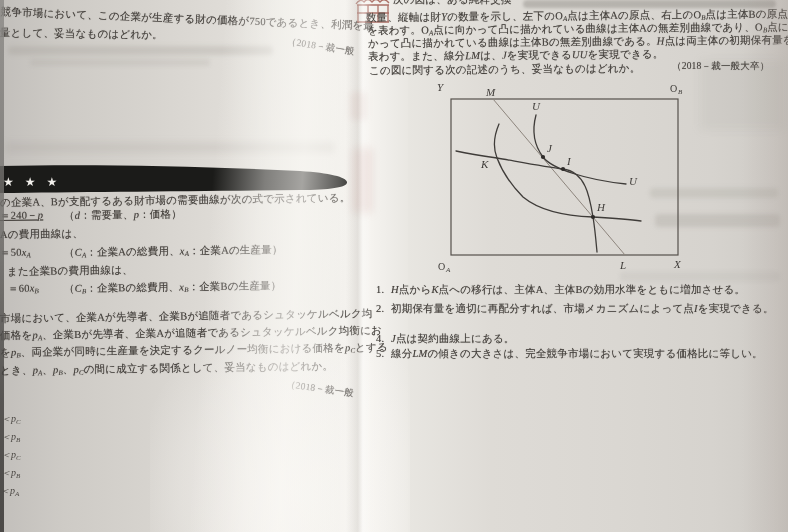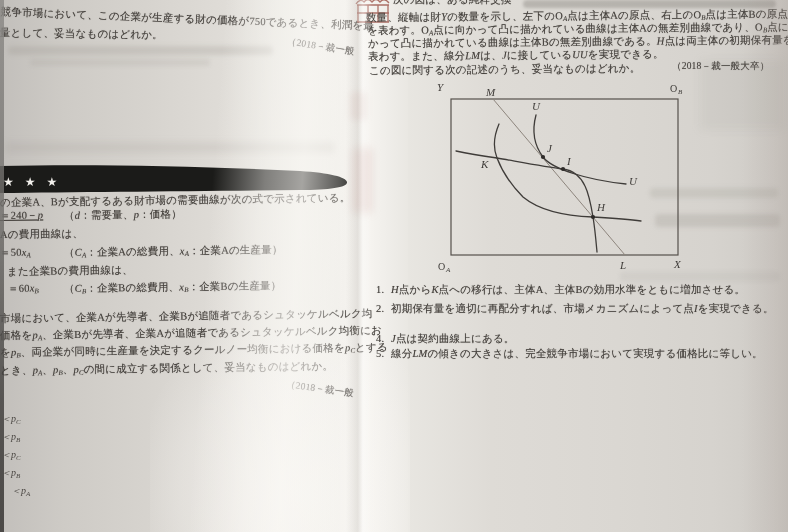--- a/index.html
+++ b/index.html
@@ -85,35 +85,35 @@
   <div class="ln tilt-up" style="left:0;top:312px;"><span>市場において、企業Aが先導者、企業Bが追随者であるシュタッケルベルク均</span></div>
   <div class="ln tilt-up" style="left:0;top:329px;"><span>価格を</span><i>p</i><sub>A</sub><span>、企業Bが先導者、企業Aが追随者であるシュタッケルベルク均衡にお</span></div>
   <div class="ln tilt-up" style="left:0;top:346px;"><span>を</span><i>p</i><sub>B</sub><span>、両企業が同時に生産量を決定するクールノー均衡における価格を</span><i>p</i><sub>C</sub><span>とする</span></div>
   <div class="ln tilt-up" style="left:0;top:364px;"><span>とき、</span><i>p</i><sub>A</sub><span>、</span><i>p</i><sub>B</sub><span>、</span><i>p</i><sub>C</sub><span>の間に成立する関係として、妥当なものはどれか。</span></div>
   <div class="ln src tilt-r" style="left:287px;top:378px;transform:rotate(8deg);">（2018－裁一般</div>
 
   <div class="frag" style="left:1px;top:412px;"><span>＜</span><i>p</i><sub>C</sub></div>
   <div class="frag" style="left:1px;top:430px;"><span>＜</span><i>p</i><sub>B</sub></div>
   <div class="frag" style="left:1px;top:448px;"><span>＜</span><i>p</i><sub>C</sub></div>
   <div class="frag" style="left:1px;top:466px;"><span>＜</span><i>p</i><sub>B</sub></div>
-  <div class="frag" style="left:11px;top:484px;"><span>＜</span><i>p</i><sub>A</sub></div>
+  <div class="frag" style="left:0;top:484px;"><span>＜</span><i>p</i><sub>A</sub></div>
 
   <svg style="position:absolute;left:355px;top:0;z-index:2;opacity:.85;" width="40" height="26">
     <g fill="none" stroke="#a05a50" stroke-width="1.3">
       <path d="M1,4 Q5,-2 9,2 Q13,-3 17,2 Q21,-3 25,2 Q29,-3 34,3"></path>
       <path d="M2,5 L34,5 M2,13 L34,13 M2,22 L34,22"></path>
       <path d="M3,5 L3,22 M13,5 L13,22 M23,5 L23,22 M33,5 L33,22"></path>
     </g>
   </svg>
 
   <div class="ln" style="left:393px;top:-7px;">次の図は、ある純粋交換</div>
   <div class="ln tilt-up" style="left:366px;top:11px;transform:rotate(-0.5deg);"><span>数量、縦軸は財</span><i>Y</i><span>の数量を示し、左下のO</span><sub>A</sub><span>点は主体Aの原点、右上のO</span><sub>B</sub><span>点は主体Bの原点</span></div>
   <div class="ln tilt-up" style="left:367px;top:24px;transform:rotate(-0.5deg);"><span>を表わす。O</span><sub>A</sub><span>点に向かって凸に描かれている曲線は主体Aの無差別曲線であり、O</span><sub>B</sub><span>点に向</span></div>
   <div class="ln tilt-up" style="left:368px;top:37px;transform:rotate(-0.5deg);"><span>かって凸に描かれている曲線は主体Bの無差別曲線である。</span><i>H</i><span>点は両主体の初期保有量を</span></div>
-  <div class="ln tilt-up" style="left:368px;top:50px;transform:rotate(-0.5deg);"><span>表わす。また、線分</span><i>LM</i><span>は、</span><i>J</i><span>に接している</span><i>UU</i><span>を実現できる。</span></div>
+  <div class="ln tilt-up" style="left:368px;top:50px;transform:rotate(-0.5deg);"><span>表わす。また、線分</span><i>LM</i><span>は、</span><i>J</i><span>を実現できる</span><i>UU</i><span>を実現できる。</span></div>
   <div class="ln tilt-up" style="left:369px;top:64px;transform:rotate(-0.5deg);"><span>この図に関する次の記述のうち、妥当なものはどれか。</span></div>
   <div class="ln src" style="left:672px;top:60px;">（2018－裁一般大卒）</div>
 
   <svg style="position:absolute;left:435px;top:78px;z-index:2;" width="260" height="200">
     <rect x="16" y="21" width="227" height="156" fill="none" stroke="#55504b" stroke-width="1.2"></rect>
     <line x1="58" y1="21" x2="190" y2="177" stroke="#8d857d" stroke-width="1"></line>
     <path d="M101,37 C97,52 99,67 108,79 C117,91 152,102 191,106" fill="none" stroke="#3f3c39" stroke-width="1.3" stroke-linecap="round"></path>
     <path d="M64,46 C58,60 58,70 62,80 C67,93 76,107 88,119 C105,133 130,138 158,139 C175,140 192,141 206,143" fill="none" stroke="#3f3c39" stroke-width="1.3" stroke-linecap="round"></path>
     <path d="M21,73 C35,76 48,78 62,80 C85,84 111,89 128,91 C138,92 146,99 150,108 C154,116 156,127 158,139 C160,151 161,163 162,174" fill="none" stroke="#3f3c39" stroke-width="1.3" stroke-linecap="round"></path>
     <circle cx="108" cy="79" r="2.1" fill="#2e2b29"></circle>

